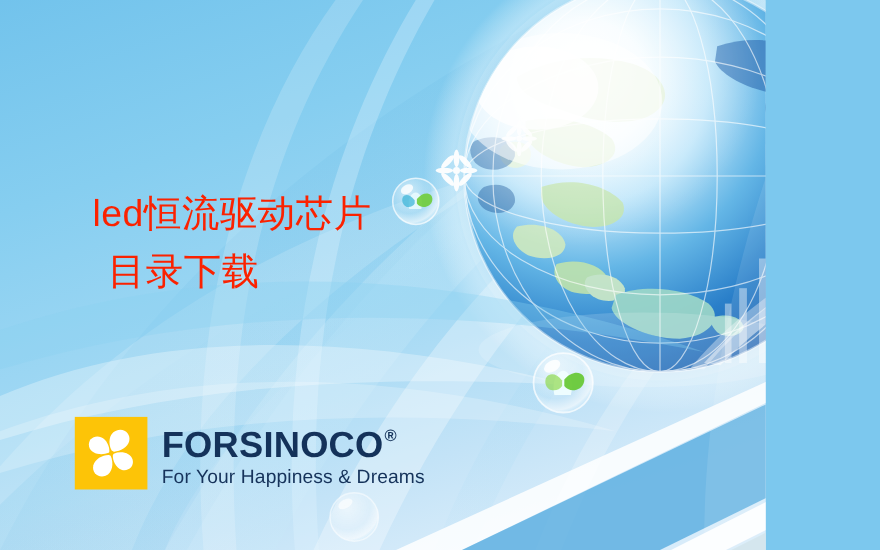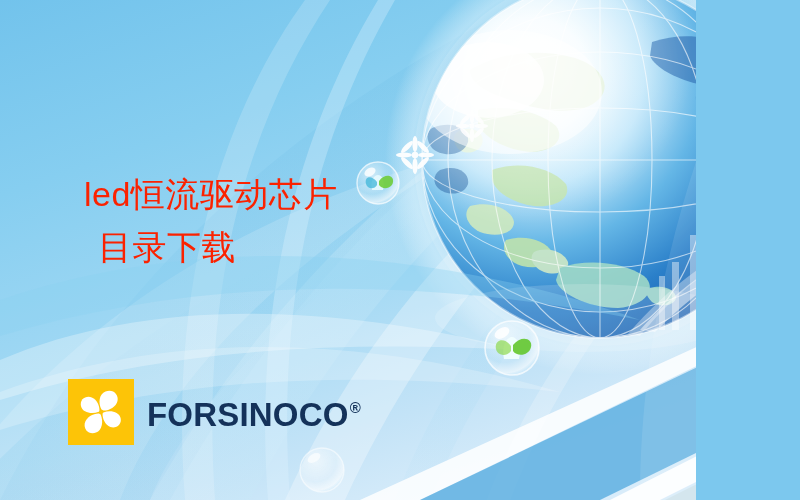--- a/index.html
+++ b/index.html
@@ -318,16 +318,17 @@
           <path d="M32.6,35.4 C35.6,42 34.4,51 28,53.6 C21,56 15.4,50.6 16.8,44.2 C18.2,38.2 25.4,34.4 31,34.6 Z"></path>
           <path d="M30.8,32.7 C24,35.4 14.6,33.8 13,27.2 C11.4,20.4 17.8,16.2 23.8,18.4 C29.2,20.4 31.8,27.4 31.4,32 Z"></path>
         </g>
       </svg>
     </div>
     <div class="logo-text">
       <div class="logo-word">
         <span>FORSINOCO</span>
         <span class="logo-reg">®</span>
       </div>
+      <div class="logo-tag">For Your Happiness &amp; Dreams</div>
     </div>
   </div>
 
 </div>
 
 </body></html>

